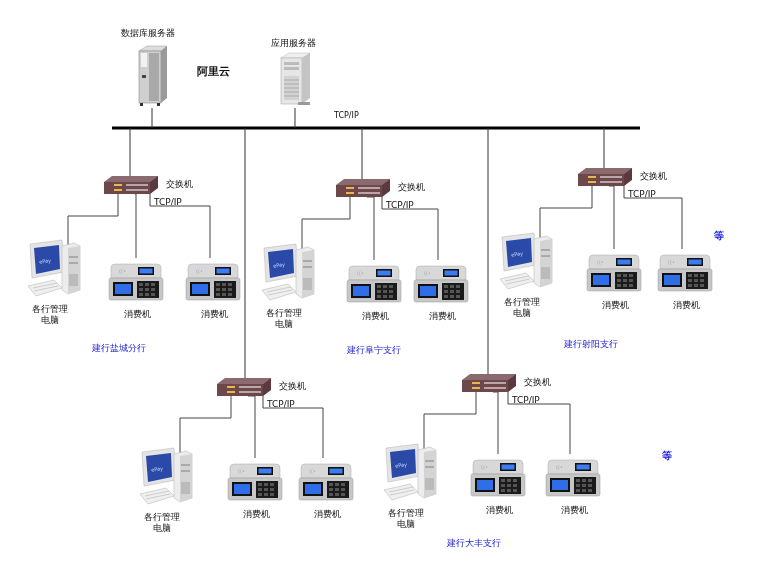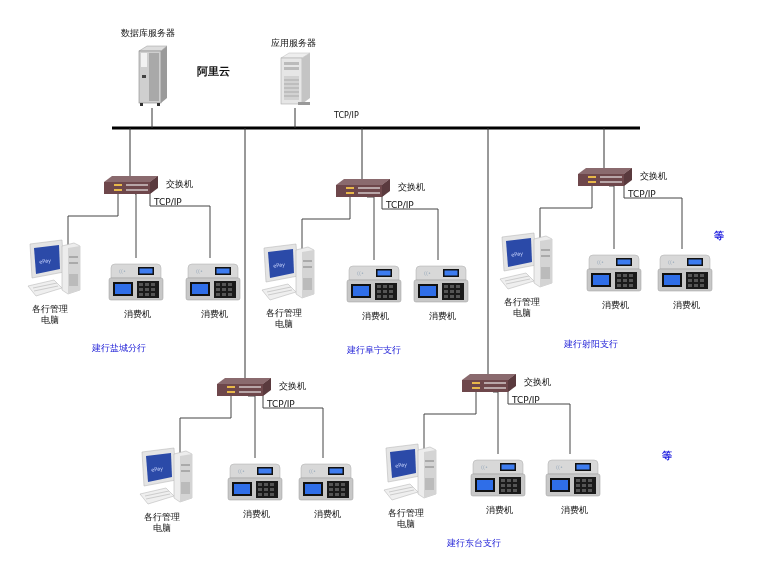--- a/index.html
+++ b/index.html
@@ -468,17 +468,17 @@
       <rect x="32" y="26" width="4" height="3"></rect>
           <rect x="38" y="26" width="4" height="3"></rect>
           <rect x="44" y="26" width="4" height="3"></rect>
       <rect x="32" y="31" width="4" height="3"></rect>
           <rect x="38" y="31" width="4" height="3"></rect>
           <rect x="44" y="31" width="4" height="3"></rect>
     </g>
   </svg>
 </div>
     <div class="lbl" style="left: 561px; top: 504px;">消费机</div>
-    <div class="branch" style="left: 447px; top: 537px;">建行东台支行</div>
+    <div class="branch" style="left: 447px; top: 537px;">建行大丰支行</div>
   </div>
 
 <div class="etc" style="left:714px;top:229px;">等</div>
 <div class="etc" style="left:662px;top:449px;">等</div>
 
 </body></html>

